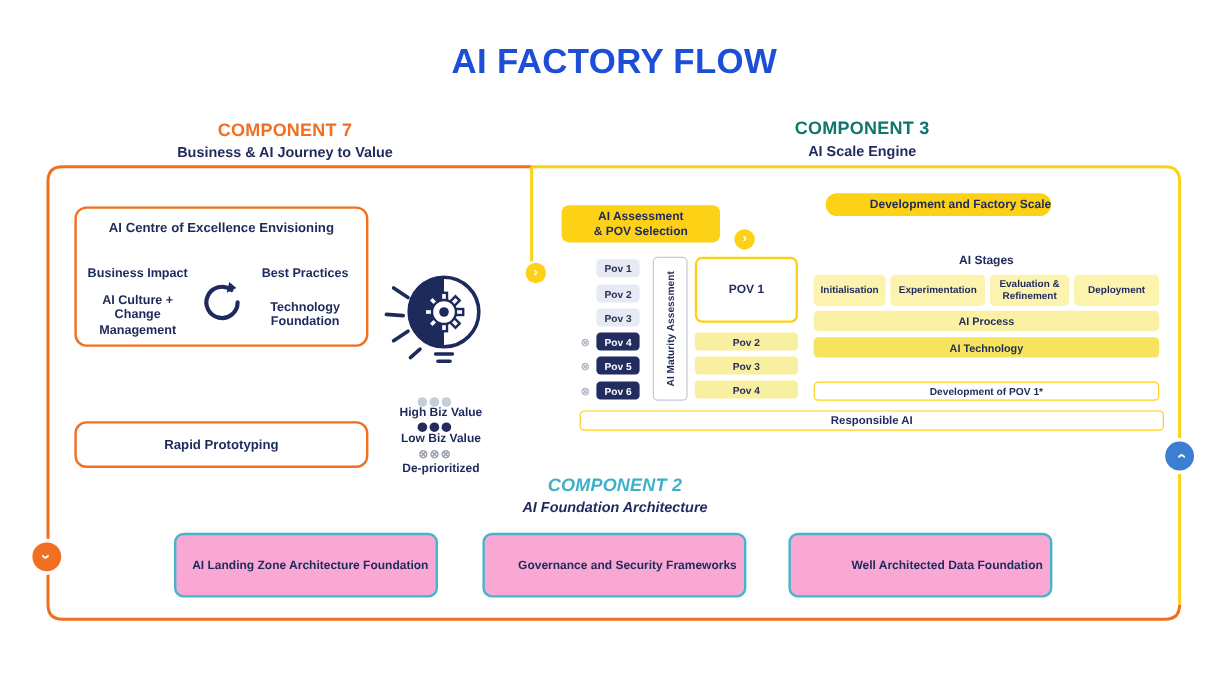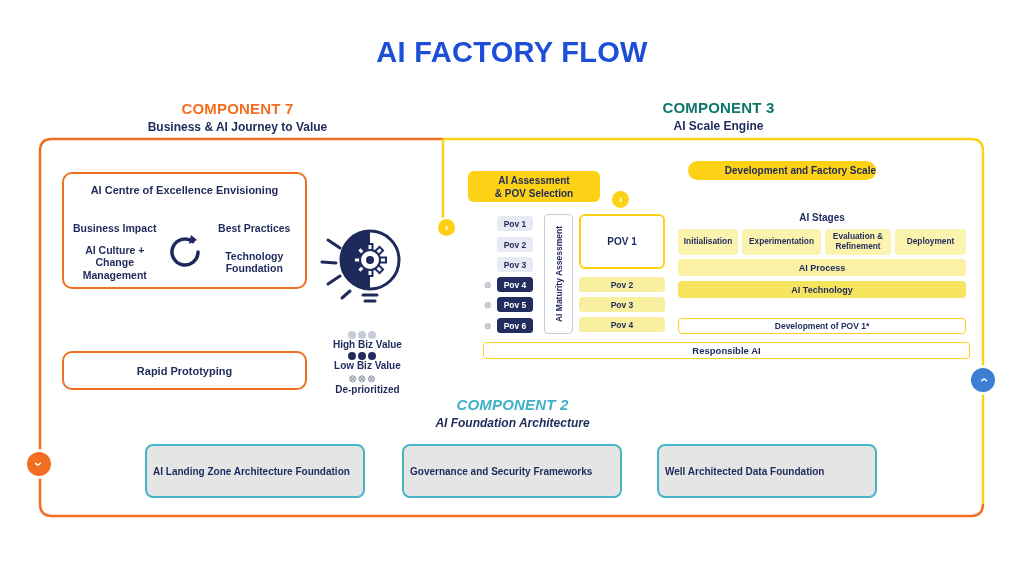--- a/index.html
+++ b/index.html
@@ -72,22 +72,22 @@
 
   .bar{position:absolute;border-radius:4px;display:flex;align-items:center;justify-content:center;
        font-weight:700;box-sizing:border-box;}
   #process-bar{left:678px;top:259px;width:288px;height:17px;background:#fbf1a4;font-size:9px;}
   #tech-bar{left:678px;top:281px;width:288px;height:17px;background:#f7e45e;font-size:9px;}
   #dev-bar{left:678px;top:318px;width:288px;height:16px;background:#fff;border:1.5px solid #fdd116;
            font-size:8.5px;font-weight:600;}
   #resp-bar{left:483px;top:342px;width:487px;height:17px;background:#fff;border:1.5px solid #fdd116;
             font-size:9.5px;font-weight:800;}
 
-  .cbox{position:absolute;top:444px;width:220px;height:54px;background:#e5e5e5;border:2px solid #47b5c9;
-        border-radius:8px;display:flex;align-items:center;justify-content:flex-start;text-align:center;
+  .cbox{position:absolute;top:444px;width:220px;height:54px;background:#f9a8d4;border:2px solid #47b5c9;
+        border-radius:8px;display:flex;align-items:center;justify-content:flex-end;text-align:center;
         font-size:10px;font-weight:800;padding:0 6px;box-sizing:border-box;}
   #cbox1{left:145px;} #cbox2{left:402px;} #cbox3{left:657px;}
 
   .circ{position:absolute;width:24px;height:24px;border-radius:50%;display:flex;align-items:center;
         justify-content:center;box-shadow:0 0 0 3px #fff;cursor:pointer;}
   #down-circ{left:27px;top:452px;background:#f26f21;}
   #up-circ{left:971px;top:368px;background:#3b7ed2;}
   .mini-circ{position:absolute;width:17px;height:17px;border-radius:50%;background:#fdd116;
              display:flex;align-items:center;justify-content:center;box-shadow:0 0 0 2px #fff;}
   #flow1{left:438px;top:219px;} #flow2{left:612px;top:191px;}

